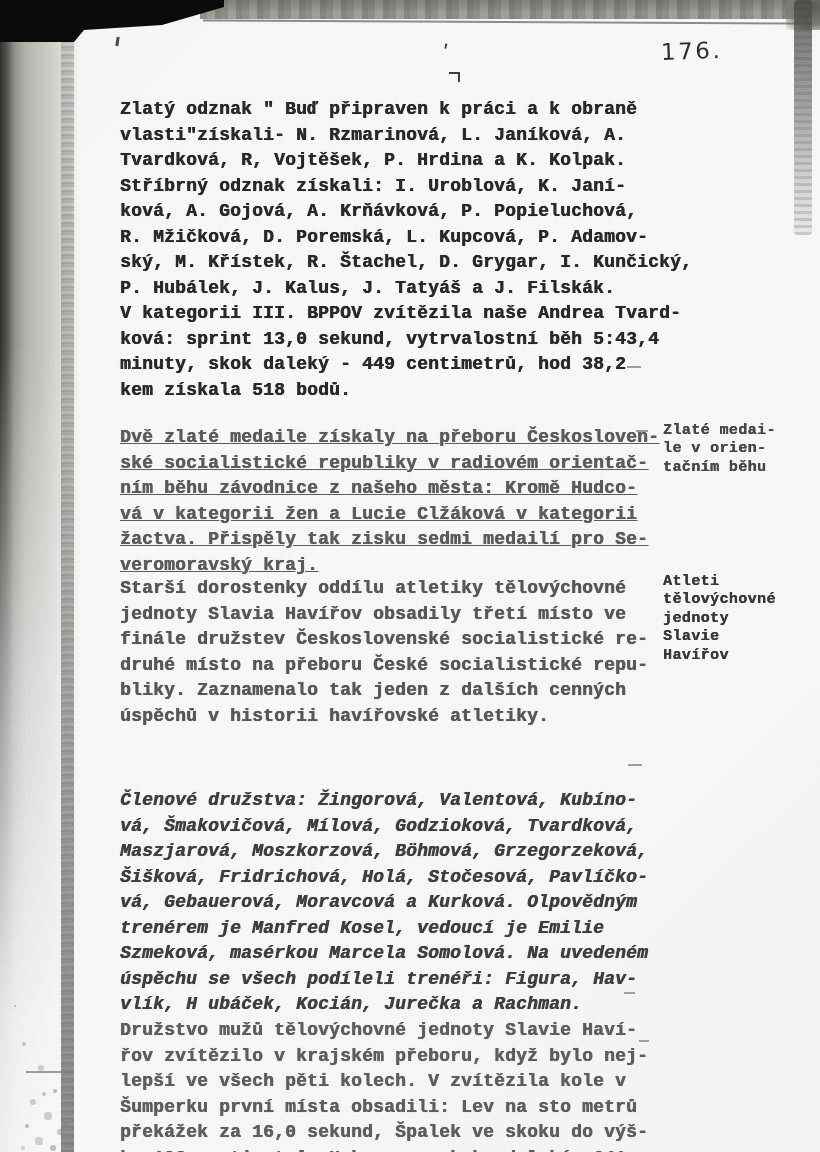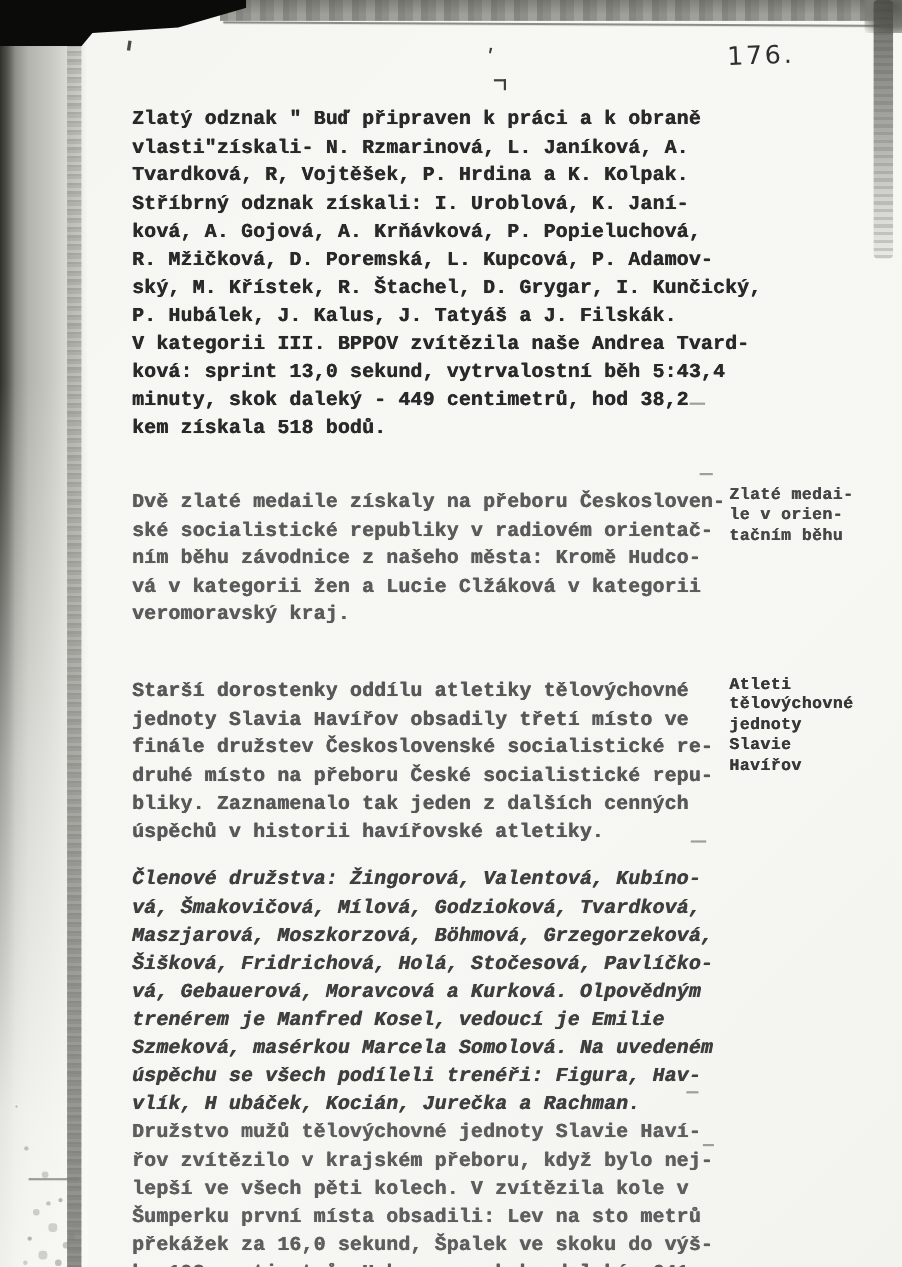--- a/index.html
+++ b/index.html
@@ -125,33 +125,34 @@
         <div class="line">Stříbrný odznak získali: I. Uroblová, K. Janí-</div>
         <div class="line">ková, A. Gojová, A. Krňávková, P. Popieluchová,</div>
         <div class="line">R. Mžičková, D. Poremská, L. Kupcová, P. Adamov-</div>
         <div class="line">ský, M. Křístek, R. Štachel, D. Grygar, I. Kunčický,</div>
         <div class="line">P. Hubálek, J. Kalus, J. Tatyáš a J. Filskák.</div>
         <div class="line">V kategorii III. BPPOV zvítězila naše Andrea Tvard-</div>
         <div class="line">ková: sprint 13,0 sekund, vytrvalostní běh 5:43,4</div>
         <div class="line">minuty, skok daleký - 449 centimetrů, hod 38,2</div>
         <div class="line">kem získala 518 bodů.</div>
       </div>
-      <div class="paragraph" style="top: 445px; color: rgb(91, 91, 91);">
+      <div class="paragraph" style="top: 425px; color: rgb(91, 91, 91); text-decoration: underline;">
         <div class="line">Dvě zlaté medaile získaly na přeboru Českosloven-</div>
         <div class="line">ské socialistické republiky v radiovém orientač-</div>
         <div class="line">ním běhu závodnice z našeho města: Kromě Hudco-</div>
         <div class="line">vá v kategorii žen a Lucie Clžáková v kategorii</div>
+        <div class="line">žactva. Přispěly tak zisku sedmi medailí pro Se-</div>
         <div class="line">veromoravský kraj.</div>
         <div class="margin-note" style="color: rgb(71, 71, 71);">
           <div class="line">Zlaté medai-</div>
           <div class="line">le v orien-</div>
           <div class="line">tačním běhu</div>
         </div>
       </div>
-      <div class="paragraph" style="top: 617px; color: rgb(88, 88, 88);">
+      <div class="paragraph" style="top: 576px; color: rgb(88, 88, 88);">
         <div class="line">Starší dorostenky oddílu atletiky tělovýchovné</div>
         <div class="line">jednoty Slavia Havířov obsadily třetí místo ve</div>
         <div class="line">finále družstev Československé socialistické re-</div>
         <div class="line">druhé místo na přeboru České socialistické repu-</div>
         <div class="line">bliky. Zaznamenalo tak jeden z dalších cenných</div>
         <div class="line">úspěchů v historii havířovské atletiky.</div>
         <div class="margin-note" style="color: rgb(56, 56, 56);">
           <div class="line">Atleti</div>
           <div class="line">tělovýchovné</div>
           <div class="line">jednoty</div>

